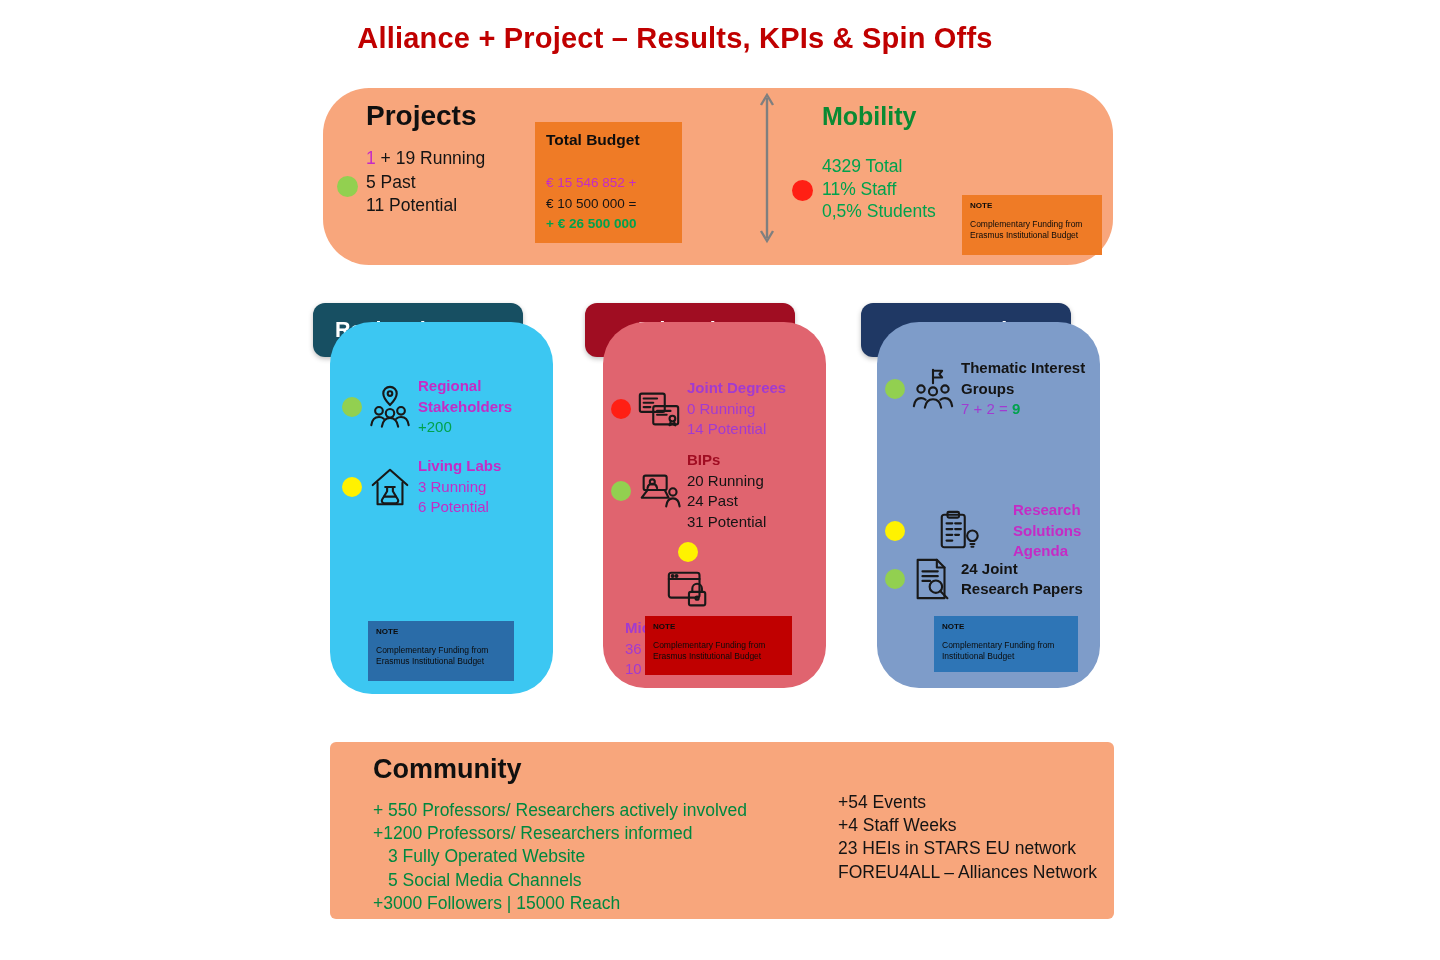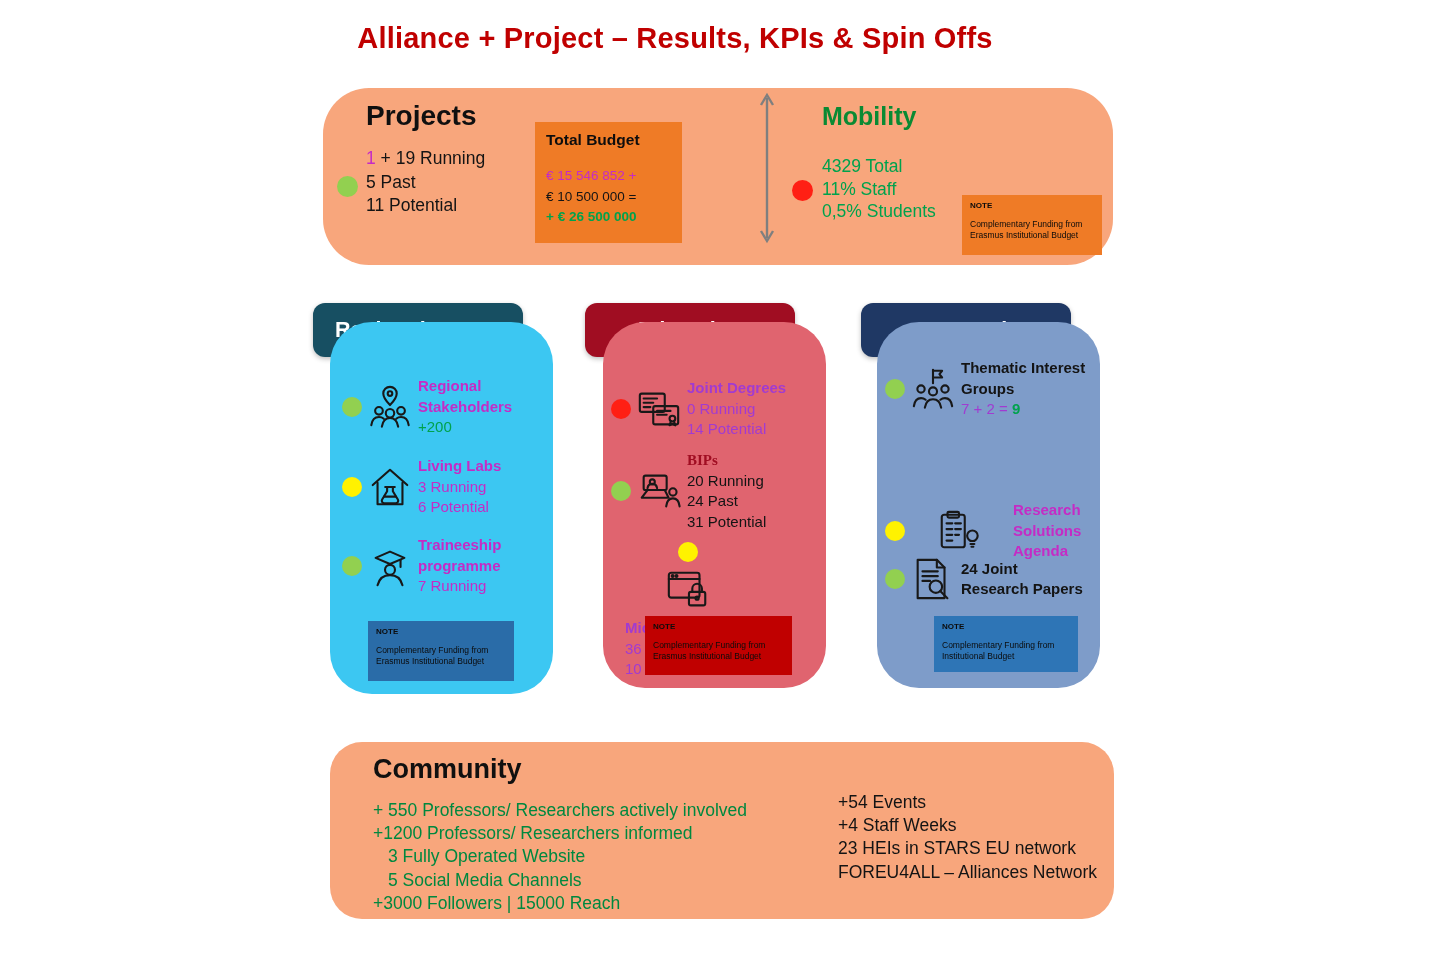--- a/index.html
+++ b/index.html
@@ -16,21 +16,21 @@
   .b-red    { background:var(--bullet-red,#FF1F14); }
 
   
   .top-panel { position:absolute; left:323px; top:88px; width:790px; height:177px;
                background:var(--salmon,#F8A67C); border-radius:46px; }
   .projects-heading { position:absolute; left:43px; top:12px; margin:0; font-size:28px; font-weight:700; color:#101010; }
   .projects-bullet { position:absolute; left:14px; top:88px; width:21px; height:21px; }
   .projects-lines { position:absolute; left:43px; top:59px; font-size:17.5px; line-height:23.5px; color:#141414; }
   .budget-box { position:absolute; left:212px; top:34px; width:147px; height:121px;
                 background:var(--orange,#EF7B26); padding:9px 11px; }
-  .budget-heading { font-size:15.5px; font-weight:700; color:#0d0d0d; margin-bottom:17px; }
+  .budget-heading { font-size:15.5px; font-weight:700; color:#0d0d0d; margin-bottom:24px; }
   .budget-line { font-size:13.5px; line-height:20.5px; }
   .updown-arrow { position:absolute; left:433px; top:4px; }
   .mobility-heading { position:absolute; left:499px; top:14px; margin:0; font-size:25px; font-weight:700;
                       color:var(--green-heading,#0A8A33); }
   .mobility-bullet { position:absolute; left:469px; top:92px; width:21px; height:21px; }
   .mobility-lines { position:absolute; left:499px; top:67px; font-size:17.5px; line-height:22.5px;
                     color:var(--green-text,#00A24D); }
 
   
   .note-box { position:absolute; padding:6px 8px; color:#0b0b0b; }
@@ -66,26 +66,26 @@
   .rg-note { left:38px; top:299px; width:146px; height:60px; }
   .ed1 { left:8px; top:56px; }   .ed2 { left:8px; top:128px; }   .ed3 { left:22px; top:220px;flex-direction:column; }
   .ed-note { left:42px; top:294px; width:147px; height:59px; }
   .rs1 { left:8px; top:36px; }   .rs2 { left:8px; top:108px; }   .rs3 { left:8px; top:178px;gap:31px; }
   .rs4 { left:8px; top:234px; }
   .rs-note { left:57px; top:294px; width:144px; height:56px; }
 
   .c-magenta { color:var(--magenta,#C52BC5); }
   .c-purple  { color:var(--purple,#A13BD1); }
   .c-green   { color:var(--green-text,#00A24D); }
-  .c-darkred { color:var(--education-header,#A00D22);font-family:Liberation Serif, serif; }
+  .c-darkred { color:var(--education-header,#A00D22); }
   .bold { font-weight:700; }
 
   
   .community-panel { position:absolute; left:330px; top:742px; width:784px; height:177px;
-                     background:var(--salmon,#F8A67C); border-radius:32px; }
+                     background:var(--salmon,#F8A67C); border-radius:6px; }
   .community-heading { position:absolute; left:43px; top:12px; margin:0; font-size:27px; font-weight:700; color:#101010; }
   .community-left { position:absolute; left:43px; top:57px; font-size:17.5px; line-height:23.2px;
                     color:var(--green-community,#00883F); }
   .community-left .indent { padding-left:15px; }
   .community-right { position:absolute; left:508px; top:49px; font-size:17.5px; line-height:23.2px; color:#141414; }
 </style>
 </head>
 <body>
 
 <div class="slide">
@@ -162,35 +162,20 @@
             <path d="M18 34h12"></path>
           </svg>
       </span>
       <div class="itext">
         <div class="ititle c-magenta">Living Labs</div>
         <div class="c-magenta">3 Running</div>
         <div class="c-magenta">6 Potential</div>
       </div>
     </div>
 
-    <div class="item rg3">
-      <span class="bullet b-green"></span>
-      <span class="icon">
-        <svg viewBox="0 0 48 48">
-            <path d="M9 15.5L24 9l15 6.5L24 22z"></path>
-            <path d="M35 18v7"></path>
-            <circle cx="24" cy="28" r="5.2"></circle>
-            <path d="M11 44c1.8-7 7-10.5 13-10.5S35.2 37 37 44"></path>
-          </svg>
-      </span>
-      <div class="itext">
-        <div class="ititle c-magenta">Traineeship programme</div>
-        <div class="c-magenta">7 Running</div>
-      </div>
-    </div>
 
     <div class="note-box note-darkblue rg-note">
       <div class="note-label">NOTE</div>
       <div class="note-text">Complementary Funding from Erasmus Institutional Budget</div>
     </div>
   </section>
 
   <div class="panel-header education">Education</div>
   <section class="panel-body education">
 

